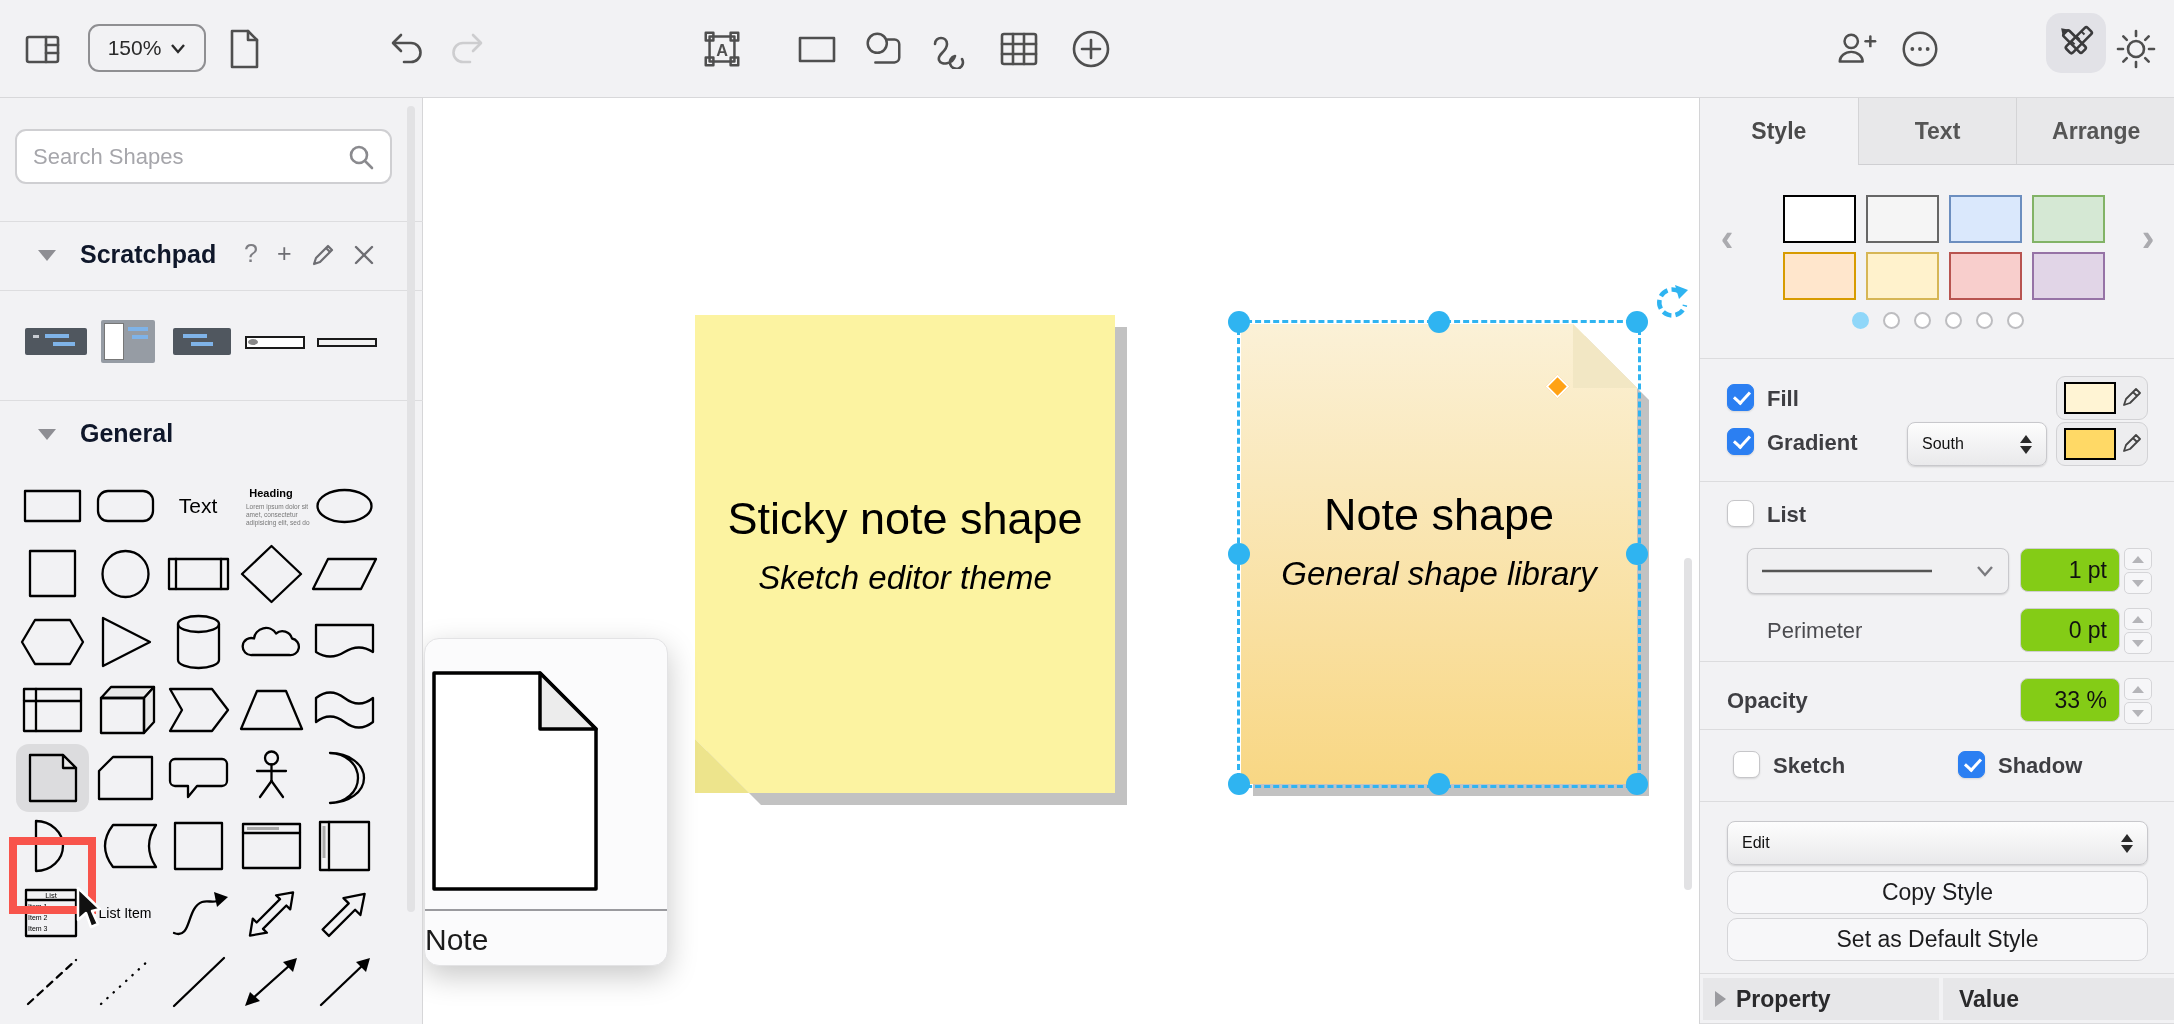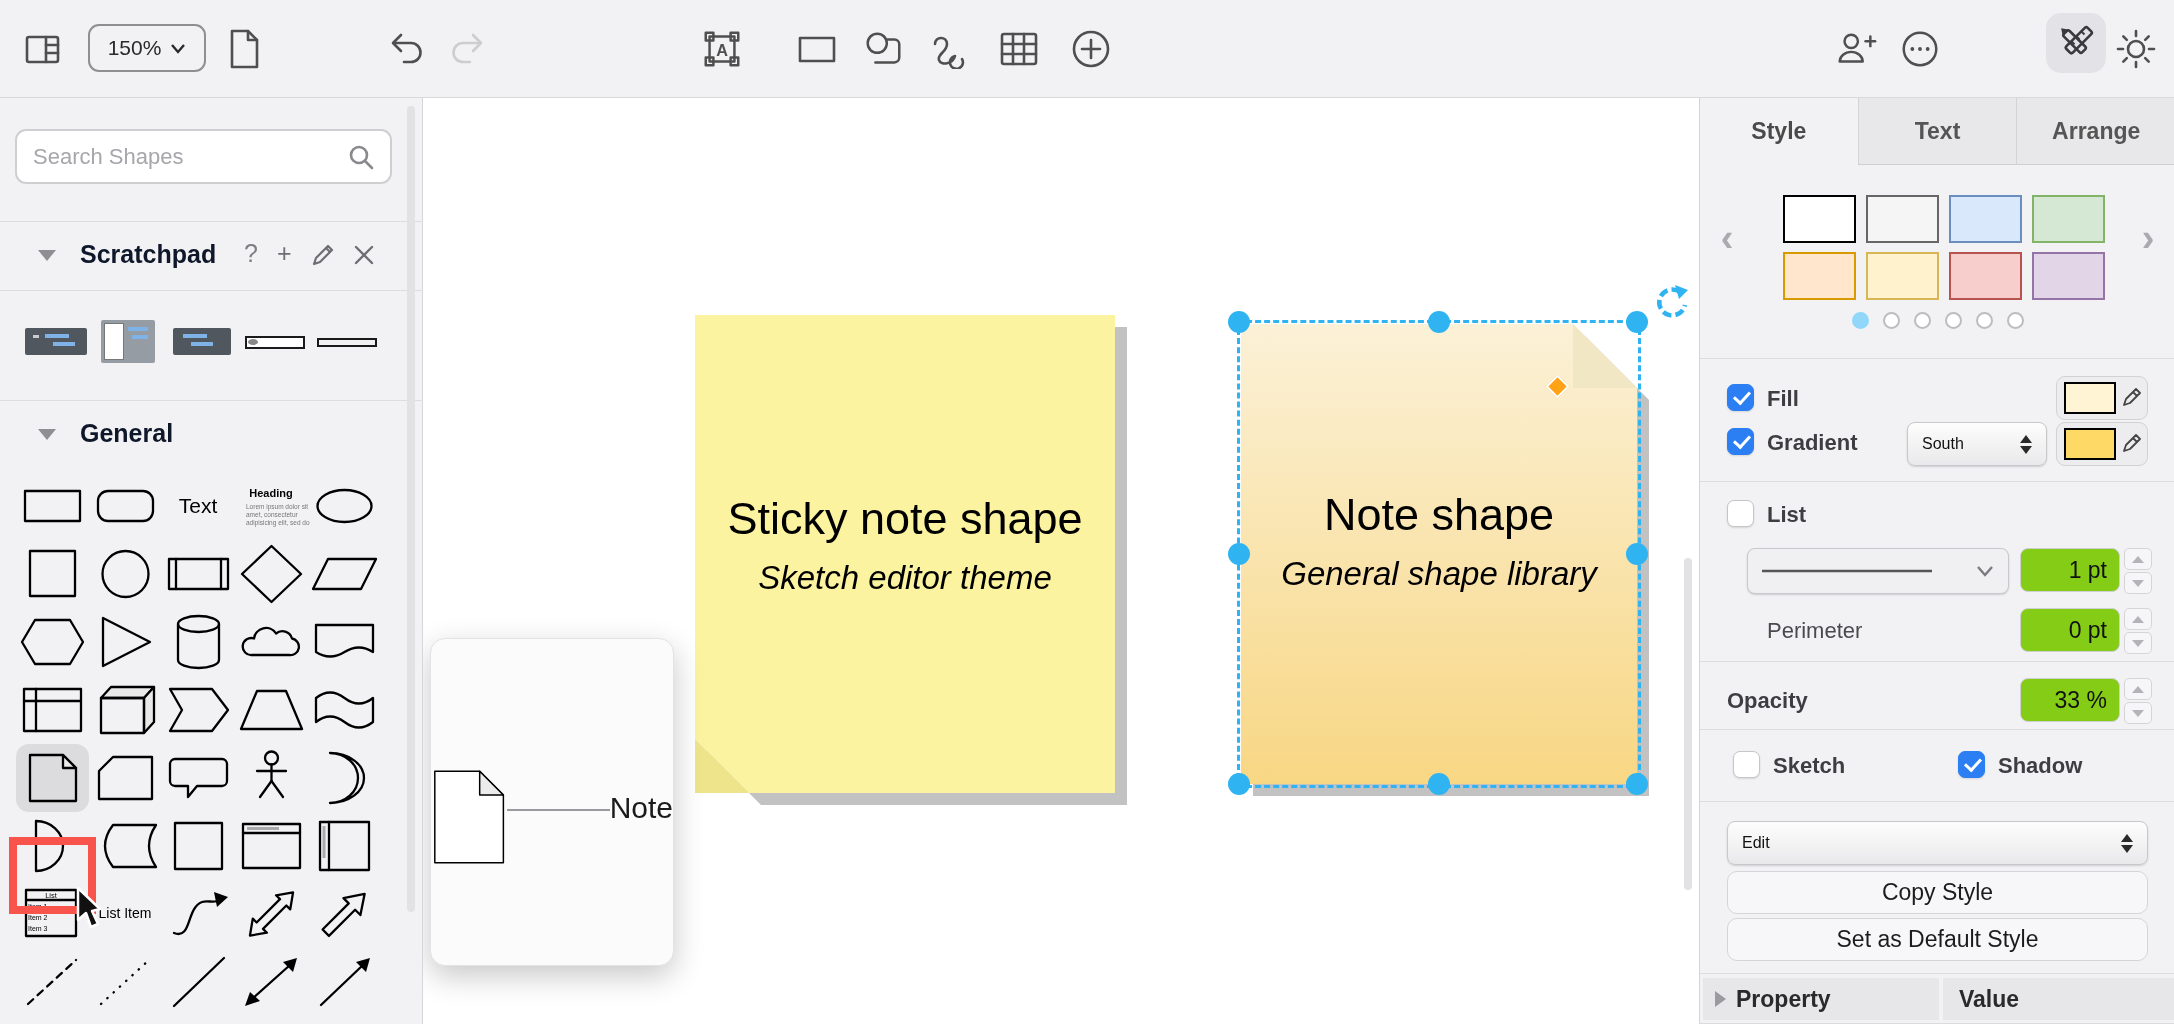--- a/index.html
+++ b/index.html
@@ -38,21 +38,21 @@
   .red-frame { position:absolute; left:9px; top:739px; width:87px; height:77px; border:8px solid var(--highlight_red); z-index:5; pointer-events:none; }
 
   
   .canvas { position:absolute; left:423px; top:98px; width:1276px; height:926px; background:#FFFFFF; z-index:10; }
   .note-text { position:absolute; display:flex; flex-direction:column; align-items:center; gap:14px; text-align:center; pointer-events:none; }
   .note-title { font-size:45px; color:#000; }
   .note-sub { font-size:33px; font-style:italic; color:#000; }
   .handle { position:absolute; width:22px; height:22px; border-radius:50%; background:var(--selection_blue); cursor:pointer; z-index:4; }
   .sel-outline { position:absolute; left:-4px; top:-4px; right:-4px; bottom:-4px; border:3px dashed var(--selection_blue); z-index:3; pointer-events:none; }
   .diamond { position:absolute; width:17px; height:17px; background:var(--orange_handle); border:2px solid #fff; transform:rotate(45deg); z-index:4; cursor:pointer; }
-  .tooltip { position:absolute; left:7px; top:540px; width:244px; height:328px; background:#FBFBFC; border:1px solid #E3E3E5; border-radius:15px; box-shadow:0 10px 30px rgba(0,0,0,.22); z-index:15; display:flex; flex-direction:row; align-items:center; }
+  .tooltip { position:absolute; left:1px; top:540px; width:244px; height:328px; background:#FBFBFC; border:1px solid #E3E3E5; border-radius:15px; box-shadow:0 10px 30px rgba(0,0,0,.22); z-index:15; display:flex; flex-direction:column; }
   .tooltip-label { font-size:30px; color:#1B1B1B; margin-top:12px; }
   .tt-div { width:100%; height:2px; background:#9A9A9E; margin-top:16px; }
   .scrollthumb { position:absolute; background:#E2E2E4; border-radius:5px; }
 
   
   .panel { position:absolute; left:1699px; top:98px; width:475px; height:926px; background:#F2F2F4; border-left:1px solid #D4D4D6; z-index:20; }
   .tabs { position:absolute; left:0; top:0; width:475px; height:67px; display:flex; }
   .tab { flex:1; display:flex; align-items:center; justify-content:center; font-size:23px; font-weight:700; color:#555; background:#E8E8EA; border-bottom:1px solid #CFCFD2; border-left:1px solid #D4D4D6; cursor:pointer; }
   .tab:first-child { border-left:none; }
   .tab.active { background:#F2F2F4; border-bottom:1px solid transparent; color:#4A4A4A; }

